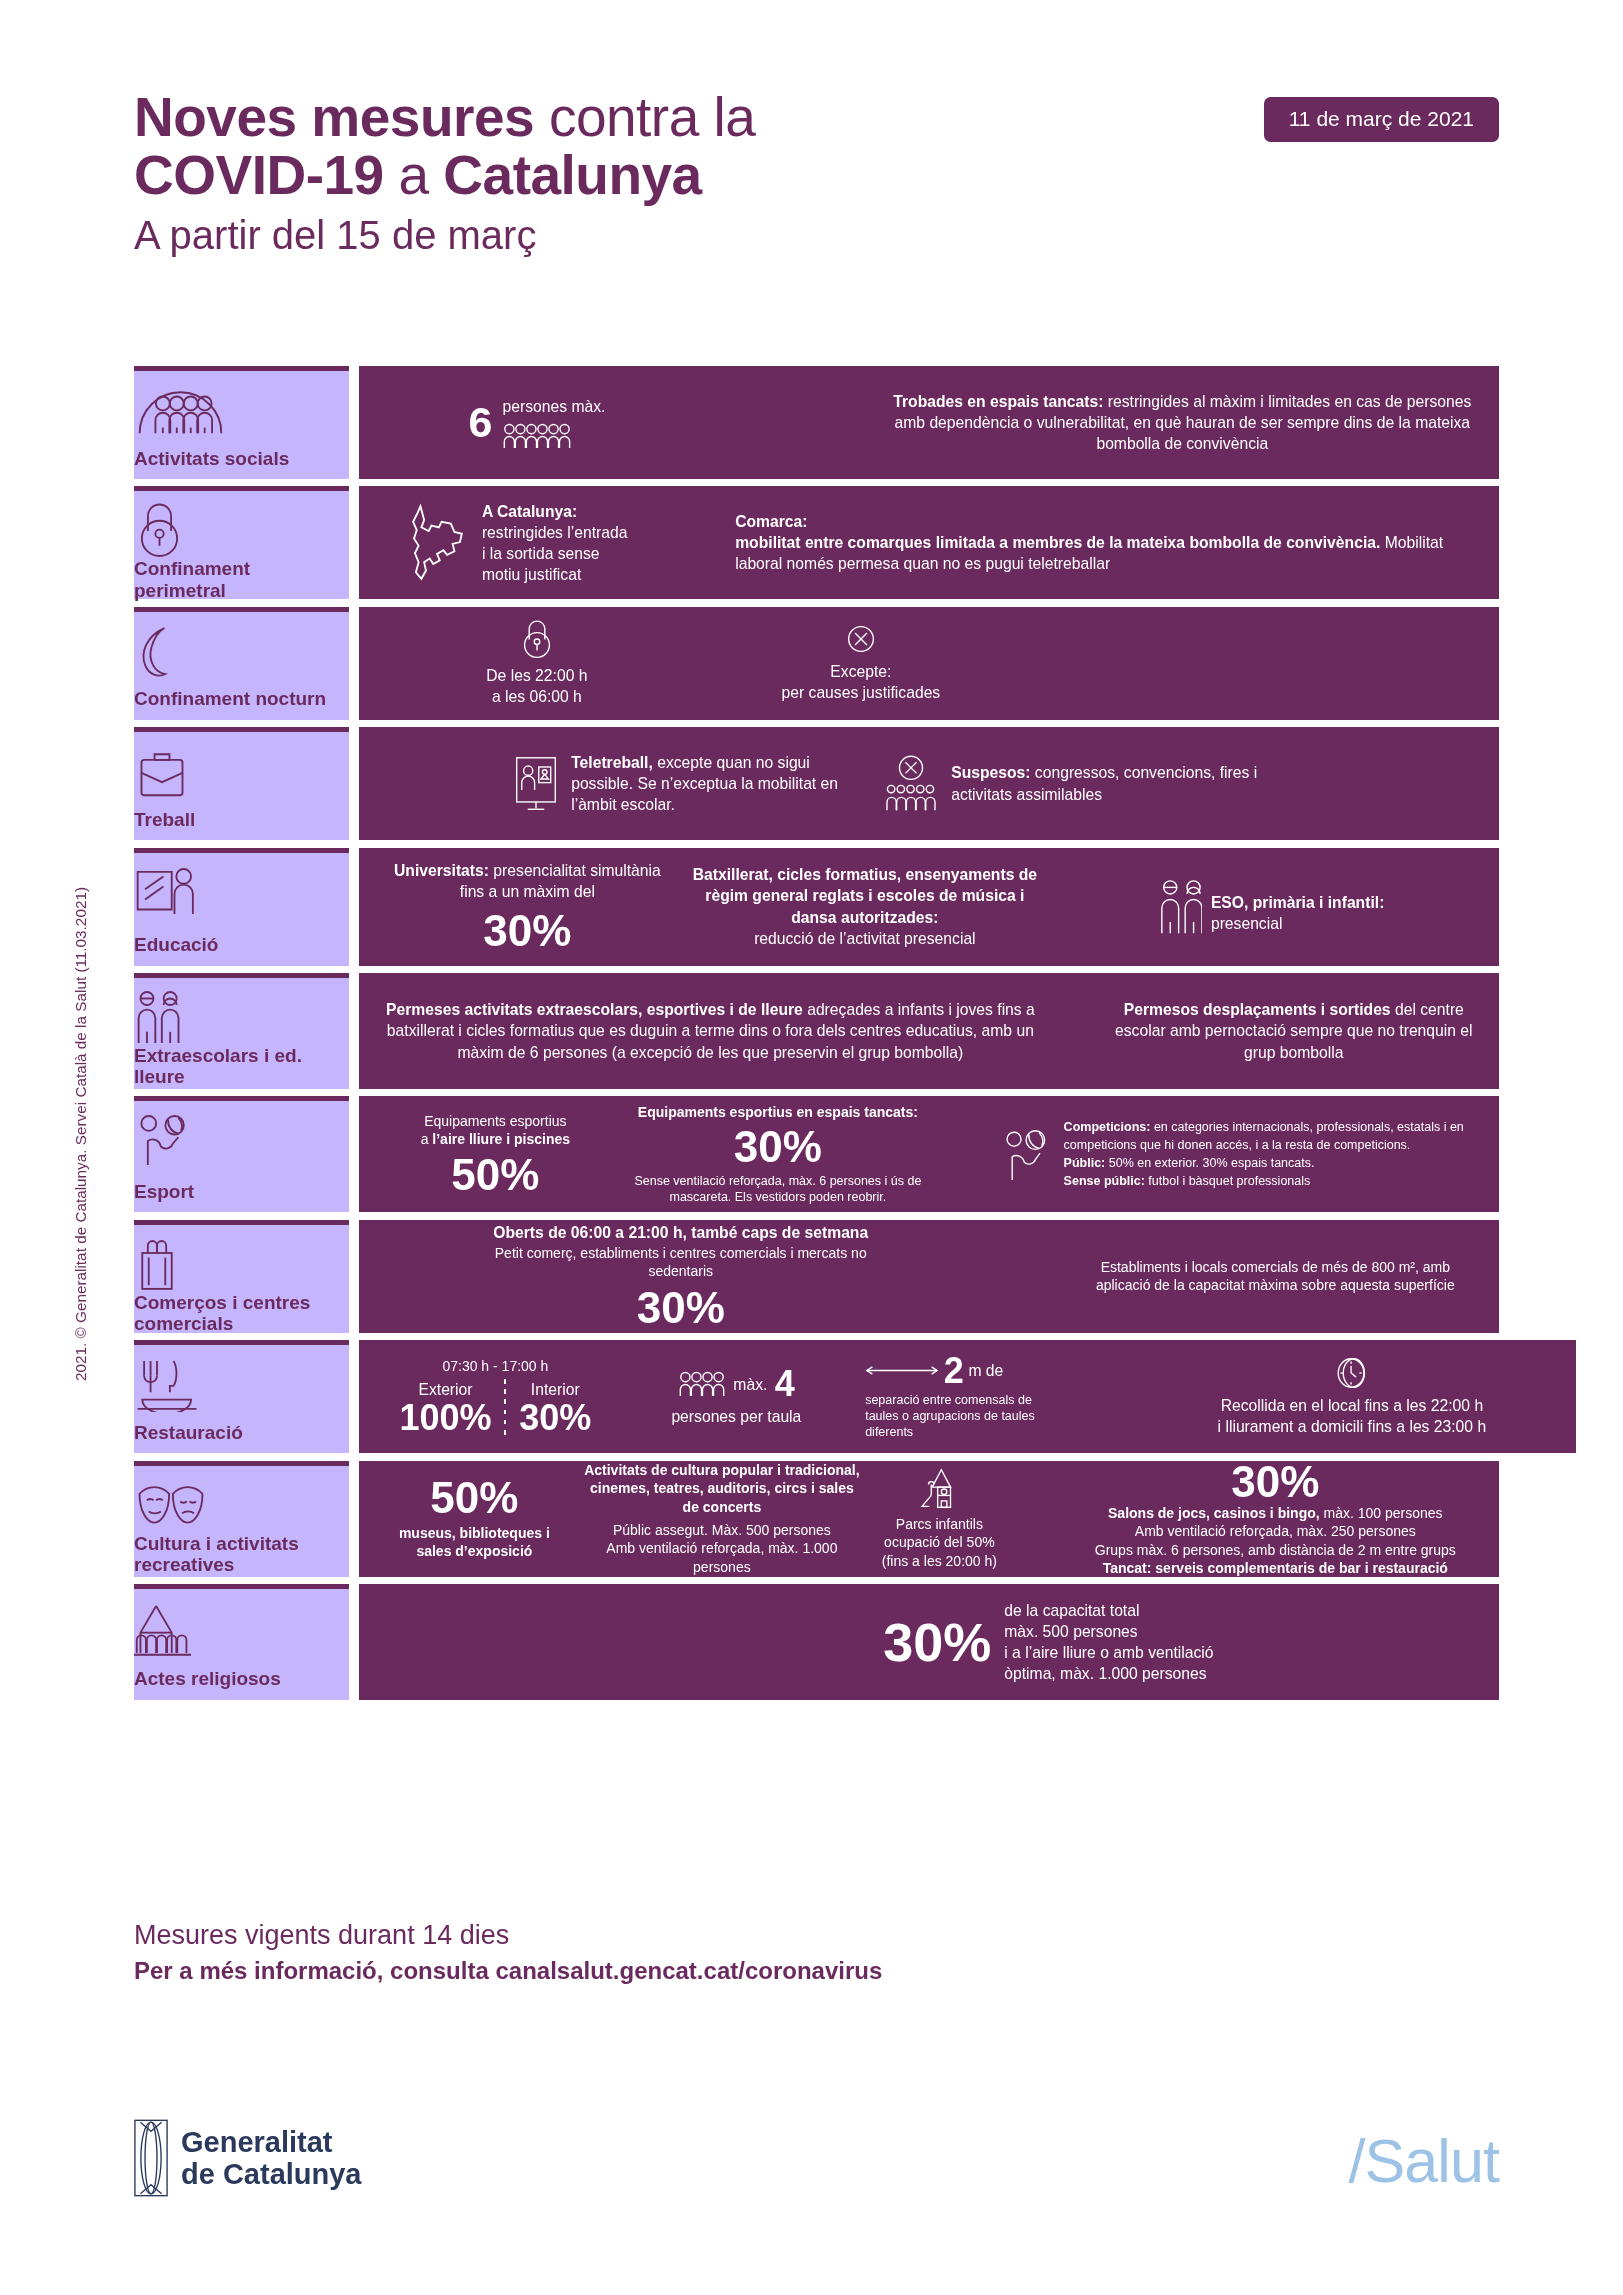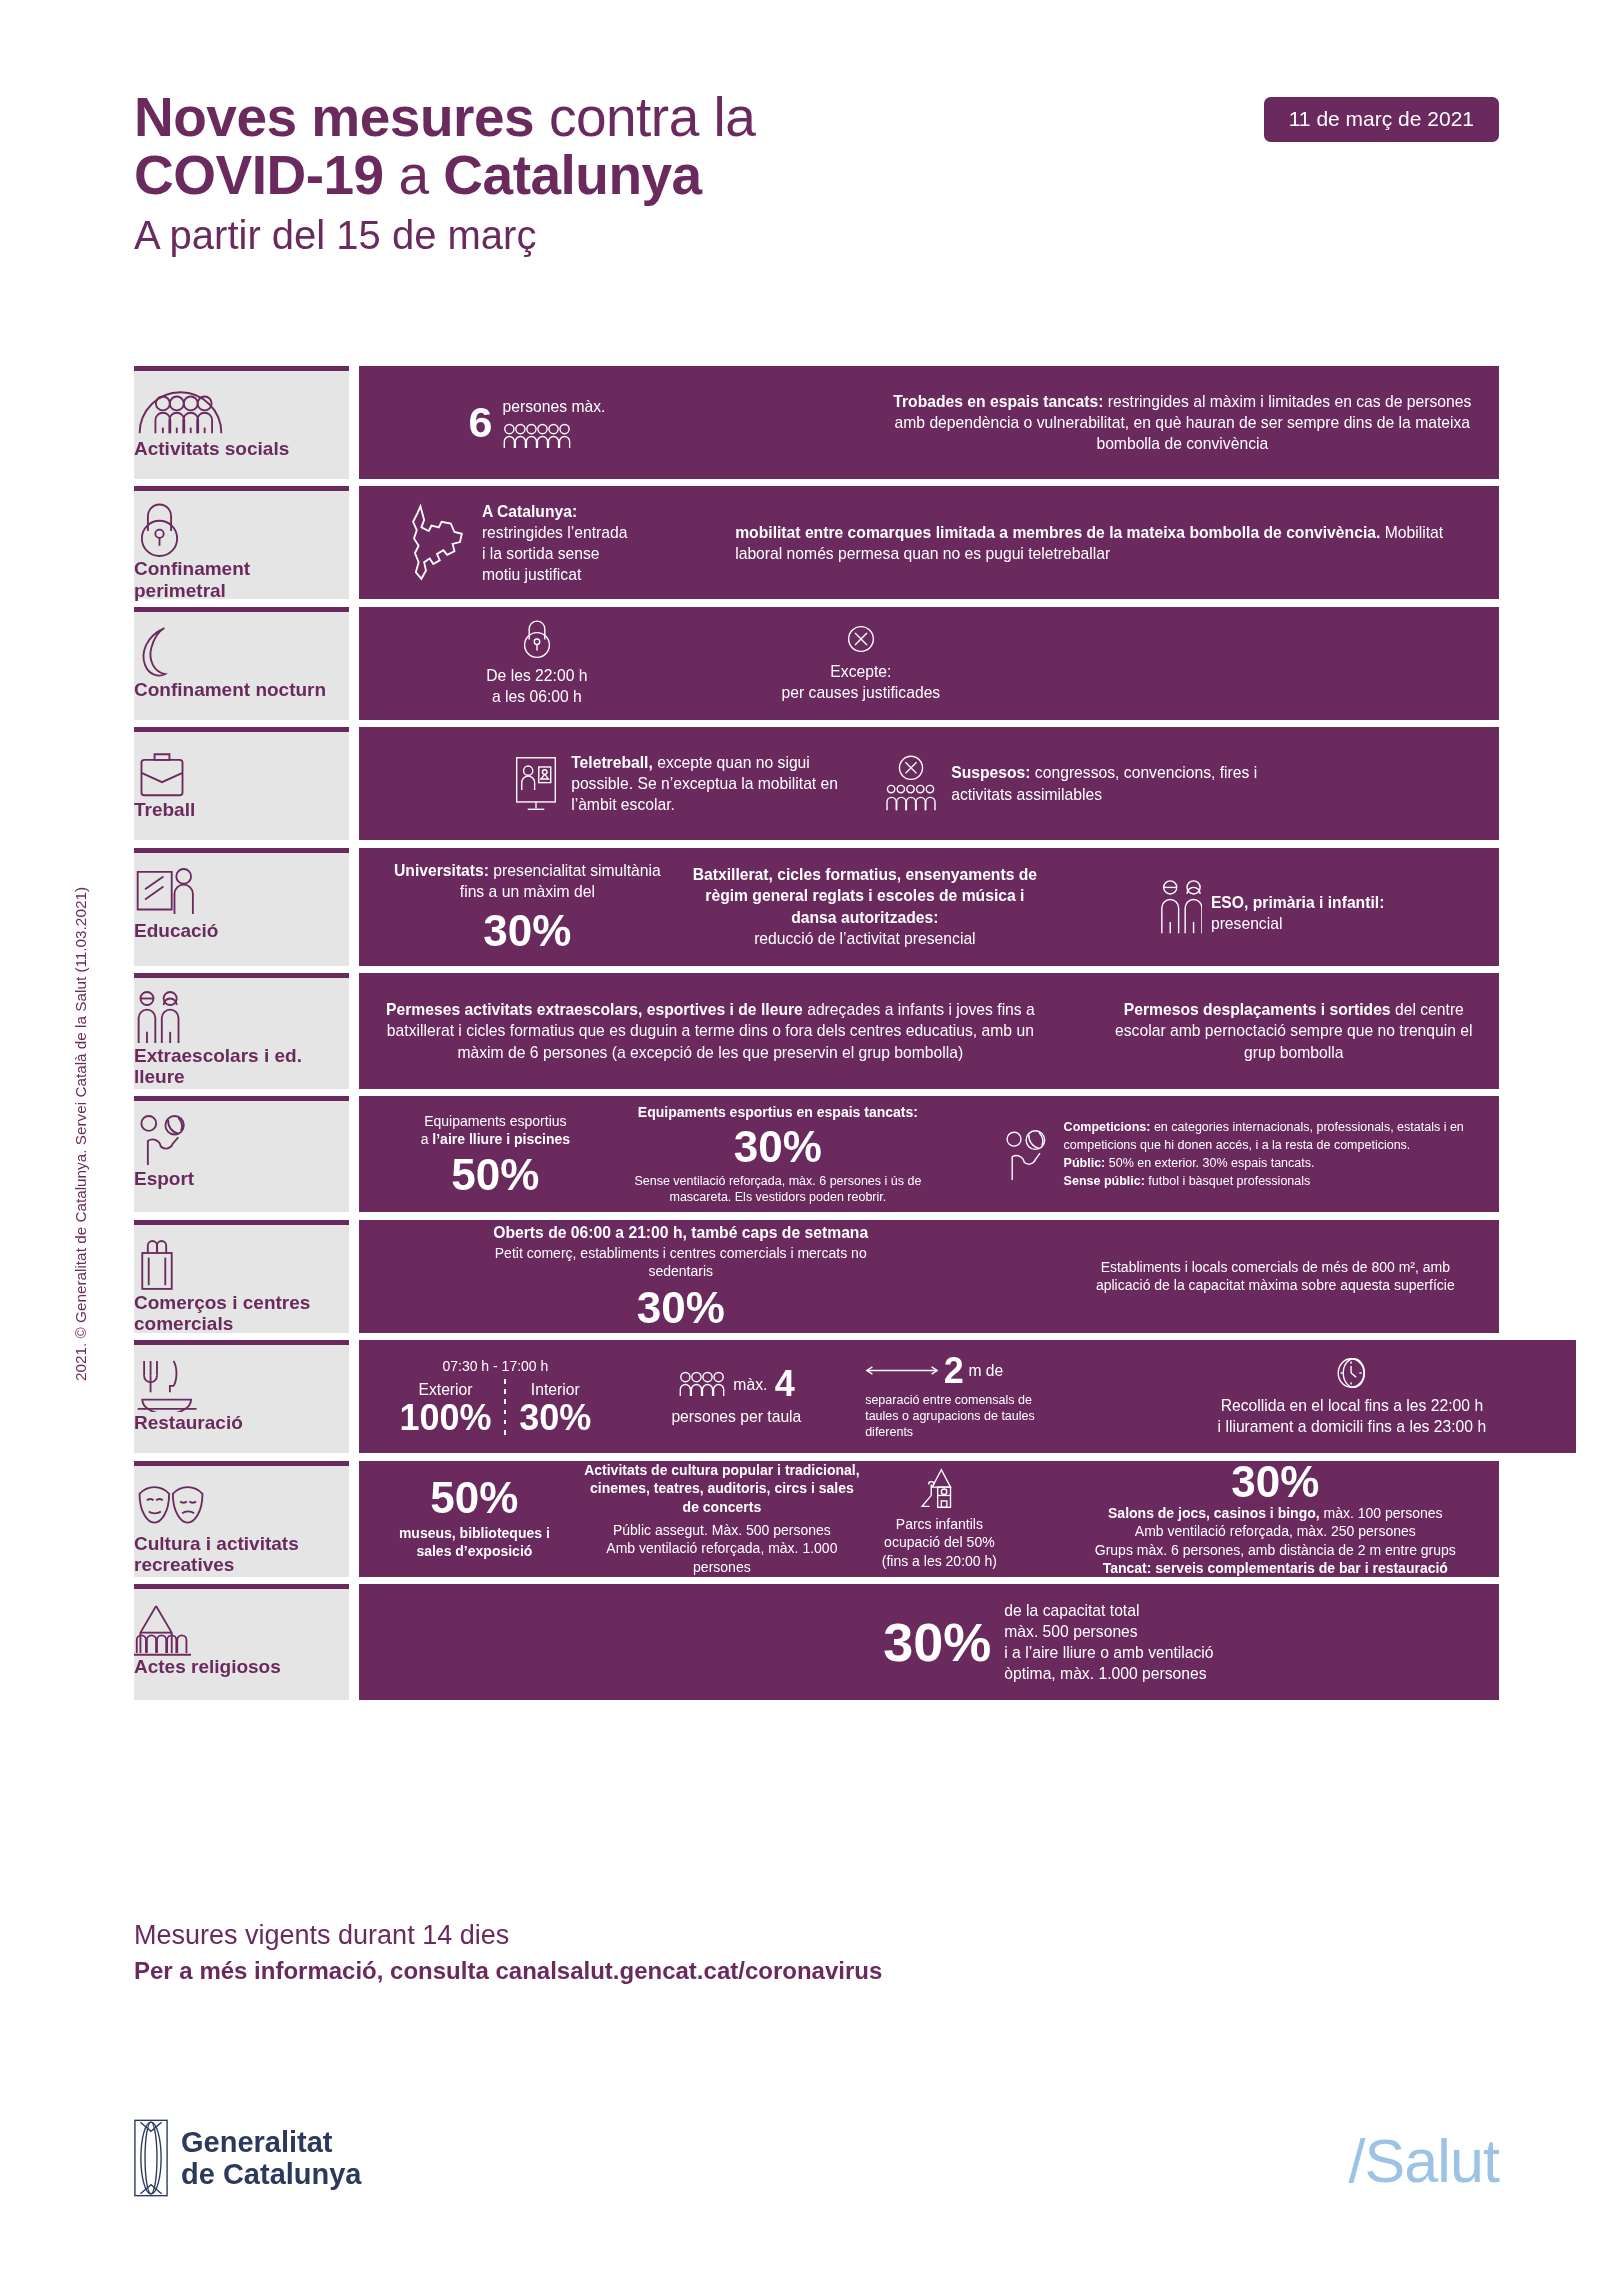--- a/index.html
+++ b/index.html
@@ -38,21 +38,22 @@
   
   .table { position: absolute; left: 134px; top: 366px; width: 1365px; }
   .row { display: flex; position: relative; margin-bottom: 7.4px; }
   .row:last-child { margin-bottom: 0; }
 
   .label-cell {
     width: 215px; flex: 0 0 215px;
     border-top: 5.1px solid #6b2a5e;
     padding: 12px 4.6px 0 0;
     display: flex; flex-direction: column;
-    background: #e5e5e5;
+    justify-content: space-between;
+    background: #c4b5fd;
     position: relative;
   }
   .label-cell .ic { height: 55px; display:flex; align-items:flex-start; }
   .label-cell .lbl {
     font-size: 19px; font-weight: 700; line-height: 1.12;
     color: #6b2a5e; padding-bottom: 10.2px;
   }
 
   .content-cell {
     flex: 1 1 auto; background: #6b2a5e; color: #ffffff;
@@ -183,20 +184,21 @@
               <svg width="68" height="79" viewBox="0 0 148 170">
                   <path fill="none" stroke="#fff" stroke-width="4" d="M38 6 L46 36 L40 52 L56 60 L62 48 L78 52 L84 40 L104 44 L112 62 L128 66 L124 84 L108 88 L112 104 L96 112 L88 102 L74 110 L80 124 L66 132 L58 120 L46 128 L50 146 L40 164 L28 150 L34 128 L26 108 L34 92 L24 76 L30 58 L22 40 L32 20 Z"></path>
                 </svg>
             </div>
             <div>
               <div class="t bd">A Catalunya:</div>
               <div class="t" style="max-width:153px">restringides l’entrada i la sortida sense motiu justificat</div>
             </div>
           </div>
           <div class="col" style="flex:1 1 auto">
+            <div class="t bd">Comarca:</div>
             <div class="t"><b>mobilitat entre comarques limitada a membres de la mateixa bombolla de convivència.</b><span> Mobilitat laboral només permesa quan no es pugui teletreballar</span></div>
           </div>
         </div>
       </div>
     </div>
 
     <div class="row" style="height:113px">
       <div class="label-cell">
         <div class="ic">
           <svg width="46" height="55" viewBox="0 0 100 118">

